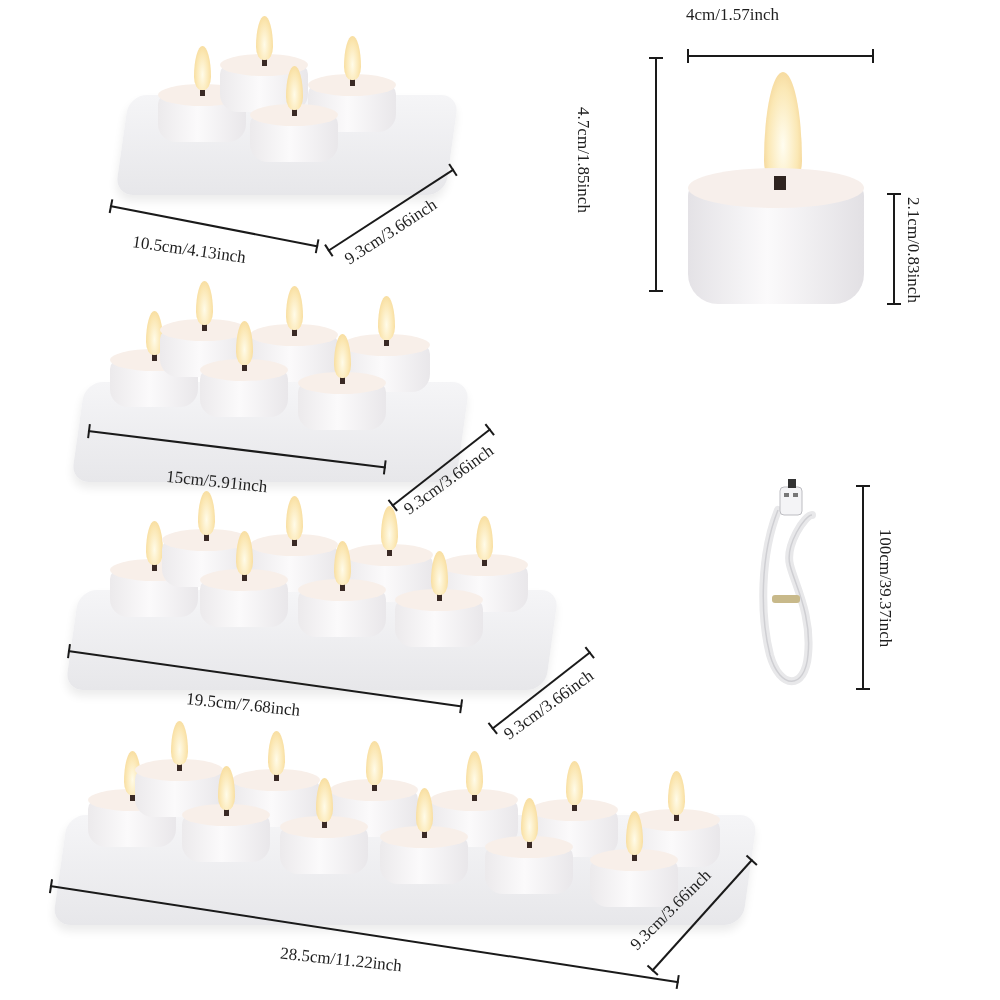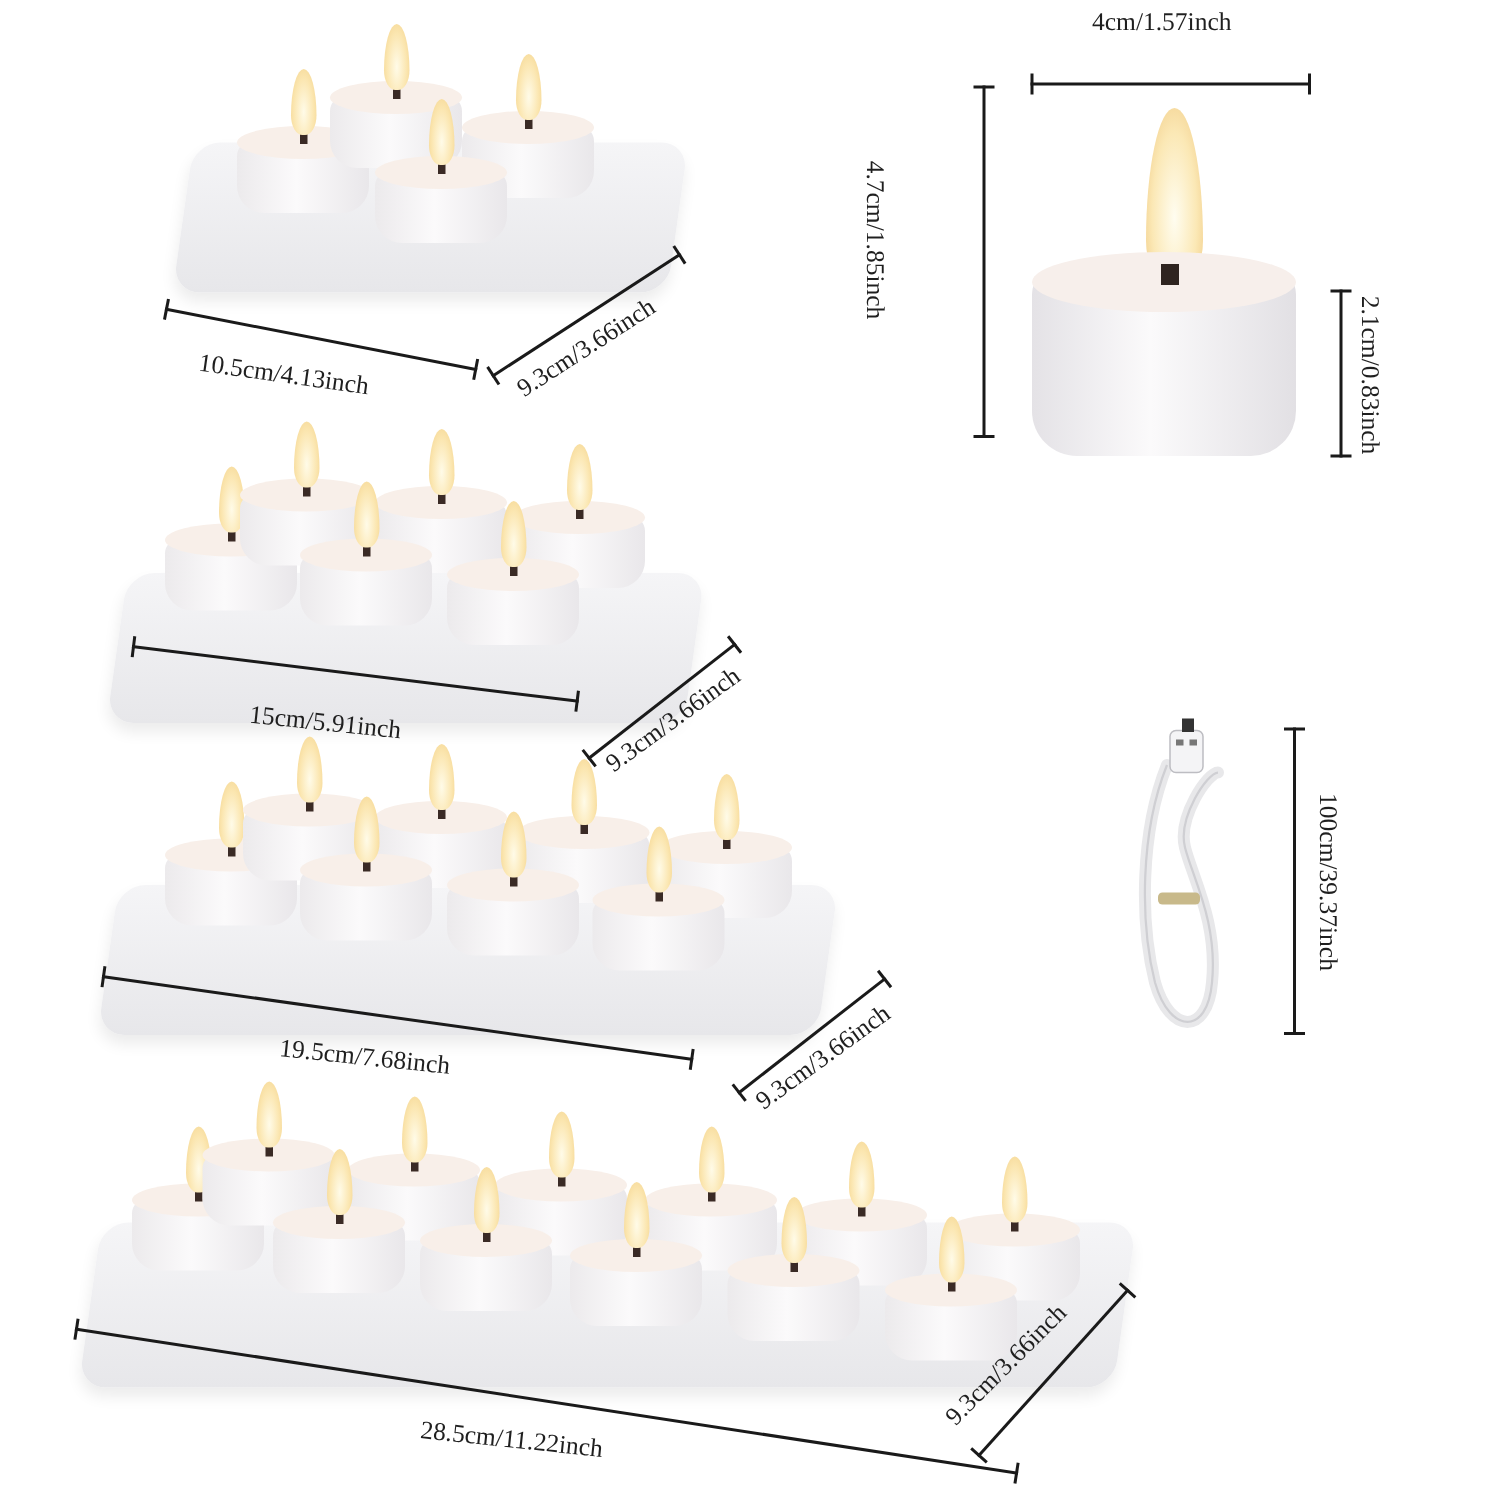--- a/index.html
+++ b/index.html
@@ -50,21 +50,21 @@
       <div class="wick"></div>
       <div class="flame"></div>
     </div>
   <div class="dimline" style="left:110px;top:205px;width:212px;transform:rotate(11deg);"></div>
   <div class="label" style="left:132px;top:240px;transform:rotate(8deg);">10.5cm/4.13inch</div>
   <div class="dimline" style="left:328px;top:250px;width:150px;transform:rotate(-33deg);"></div>
   <div class="label" style="left:338px;top:222px;transform:rotate(-33deg);">9.3cm/3.66inch</div>
 </div>
 
 <div>
-  <div class="label" style="left:728px;top:5px;">4cm/1.57inch</div>
+  <div class="label" style="left:686px;top:5px;">4cm/1.57inch</div>
   <div class="dimline" style="left:687px;top:55px;width:187px;"></div>
   <div class="vline" style="left:655px;top:57px;height:235px;"></div>
   <div class="label" style="left:530px;top:150px;transform:rotate(90deg);">4.7cm/1.85inch</div>
   <div class="abs" style="left:688px;top:72px;width:176px;height:240px;">
     <div class="abs" style="left:76px;top:0;width:38px;height:118px;border-radius:50% 50% 45% 45% / 75% 75% 25% 25%;background:radial-gradient(ellipse at 50% 62%, #fffdf0 0%, #fbe8b5 55%, #eec47b 100%);"></div>
     <div class="abs" style="left:0;top:108px;width:176px;height:124px;border-radius:16px 16px 30px 30px;background:linear-gradient(90deg,#e4e2e6 0%,#fbfafb 45%,#e2e0e4 100%);"></div>
     <div class="abs" style="left:0;top:96px;width:176px;height:40px;border-radius:50%;background:#f7efeb;"></div>
     <div class="abs" style="left:86px;top:104px;width:12px;height:14px;background:#2f2420;"></div>
   </div>
   <div class="vline" style="left:893px;top:193px;height:112px;"></div>

